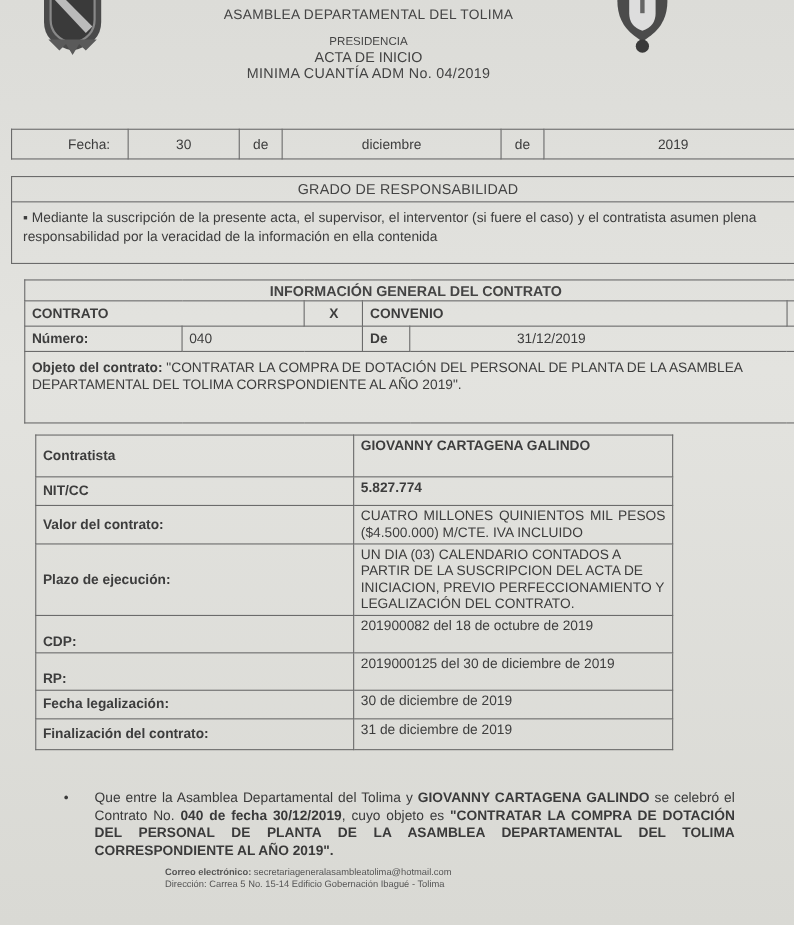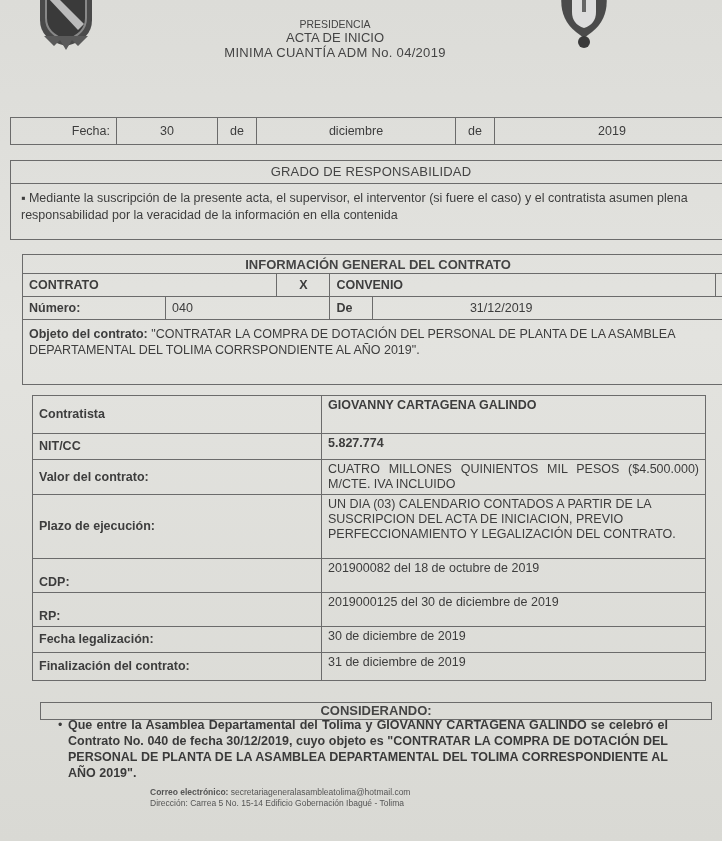--- a/index.html
+++ b/index.html
@@ -18,40 +18,40 @@
   .header .l3 { font-size:10.5px; line-height:13px;margin-top:12px; }
   .header .l4 { font-size:13px; line-height:14px; }
   .header .l5 { font-size:13px; line-height:15px; letter-spacing:0.3px;}
 
   table { border-collapse:collapse; position:absolute; }
   td { border:1.5px solid #6b6b6b; padding:0 6px; font-size:12.5px; color:#3d3d3d; }
   .bold { font-weight:bold; }
 
   .fecha-table { left:10px; top:117px; width:720px; height:28px; }
   .fecha-table td { text-align:center; }
-  .fecha-table td.lbl { text-align:right; width:58px;padding-left:41px; }
+  .fecha-table td.lbl { text-align:center; width:58px;padding-left:41px; }
 
   .grado { position:absolute; left:10px; top:160px; width:720px; height:78px; border:1.5px solid #6b6b6b; border-right:none; }
   .grado .title { height:22px; border-bottom:1.5px solid #6b6b6b; text-align:center; font-size:13px; line-height:22px; color:#444; letter-spacing:0.2px; }
   .grado .body { padding:6px 8px 0 10px; font-size:12.5px; line-height:17px; color:#3d3d3d; }
 
   .info { left:22px; top:254px; width:712px; }
   .info td { height:22px; }
   .info .title { text-align:center; font-size:13px; font-weight:bold; color:#444; height:18px; }
   .obj { font-size:12.5px; line-height:16px; padding-top:6px; padding-bottom:8px; }
 
-  .det { left:32px; top:395px; width:674px; }
+  .det { left:32px; top:395px; width:580px; }
   .det td { vertical-align:top; padding:2px 6px; line-height:15px; }
   .det td.k { font-weight:bold; width:276px; vertical-align:middle; }
   .det td.v { font-size:12.5px; }
 
   .cons-box { position:absolute; left:40px; top:702px; width:670px; height:16px; border:1.5px solid #6b6b6b; text-align:center; font-size:13px; font-weight:bold; line-height:16px; color:#444; }
   .cons-text { position:absolute; left:58px; top:717px; width:610px; font-size:12.5px; line-height:16px; color:#3a3a3a; }
   .cons-text .bullet { position:absolute; left:0; top:0; }
-  .cons-text .txt { margin-left:10px; text-align:justify;font-weight:bold; }
+  .cons-text .txt { margin-left:28px; text-align:justify; }
   .footer { position:absolute; left:150px; top:787px; width:420px; text-align:left; font-size:8.5px; line-height:11px; color:#555; }
 </style>
 </head>
 <body>
 
 <div class="page">
 
   <svg class="logo-left" viewBox="0 0 72 62">
     <path d="M10 0 L62 0 L62 30 Q62 50 36 56 Q10 50 10 30 Z" fill="#4a4a4a"></path>
     <path d="M16 2 L56 2 L56 28 Q56 44 36 50 Q16 44 16 28 Z" fill="#3a3a3a" stroke="#888" stroke-width="2"></path>
@@ -60,20 +60,21 @@
   </svg>
 
   <svg class="logo-right" viewBox="0 0 56 60">
     <path d="M6 0 Q2 26 20 40 L28 46 L36 40 Q54 26 50 0 Z" fill="#4b4b4b"></path>
     <path d="M16 2 L40 2 L40 20 Q40 32 28 36 Q16 32 16 20 Z" fill="#ddd"></path>
     <rect x="26" y="6" width="4" height="14" fill="#666"></rect>
     <circle cx="28" cy="50" r="6" fill="#3a3a3a"></circle>
   </svg>
 
   <div class="header">
+    <div class="l1">ASAMBLEA DEPARTAMENTAL DEL TOLIMA</div>
     <div class="l3">PRESIDENCIA</div>
     <div class="l4">ACTA DE INICIO</div>
     <div class="l5">MINIMA CUANTÍA ADM No. 04/2019</div>
   </div>
 
   <table class="fecha-table">
     <tbody>
         <tr>
       <td class="lbl">Fecha:</td>
       <td style="width:88px">30</td>
@@ -149,21 +150,20 @@
       <td class="k">Fecha legalización:</td>
       <td class="v">30 de diciembre de 2019</td>
     </tr>
     <tr style="height:28px">
       <td class="k">Finalización del contrato:</td>
       <td class="v">31 de diciembre de 2019</td>
     </tr>
   </tbody>
     </table>
 
-  <div class="cons-box">CONSIDERANDO:</div>
   <div class="cons-text">
     <span class="bullet">•</span>
     <div class="txt"><span>Que entre la Asamblea Departamental del Tolima y </span><b>GIOVANNY CARTAGENA GALINDO</b><span> se celebró el Contrato No. </span><b>040 de fecha 30/12/2019</b><span>, cuyo objeto es </span><b>"CONTRATAR LA COMPRA DE DOTACIÓN DEL PERSONAL DE PLANTA DE LA ASAMBLEA DEPARTAMENTAL DEL TOLIMA CORRESPONDIENTE AL AÑO 2019".</b></div>
   </div>
 
   <div class="footer">
     <div>
       <b>Correo electrónico:</b>
       <span>secretariageneralasambleatolima@hotmail.com</span>
     </div>

